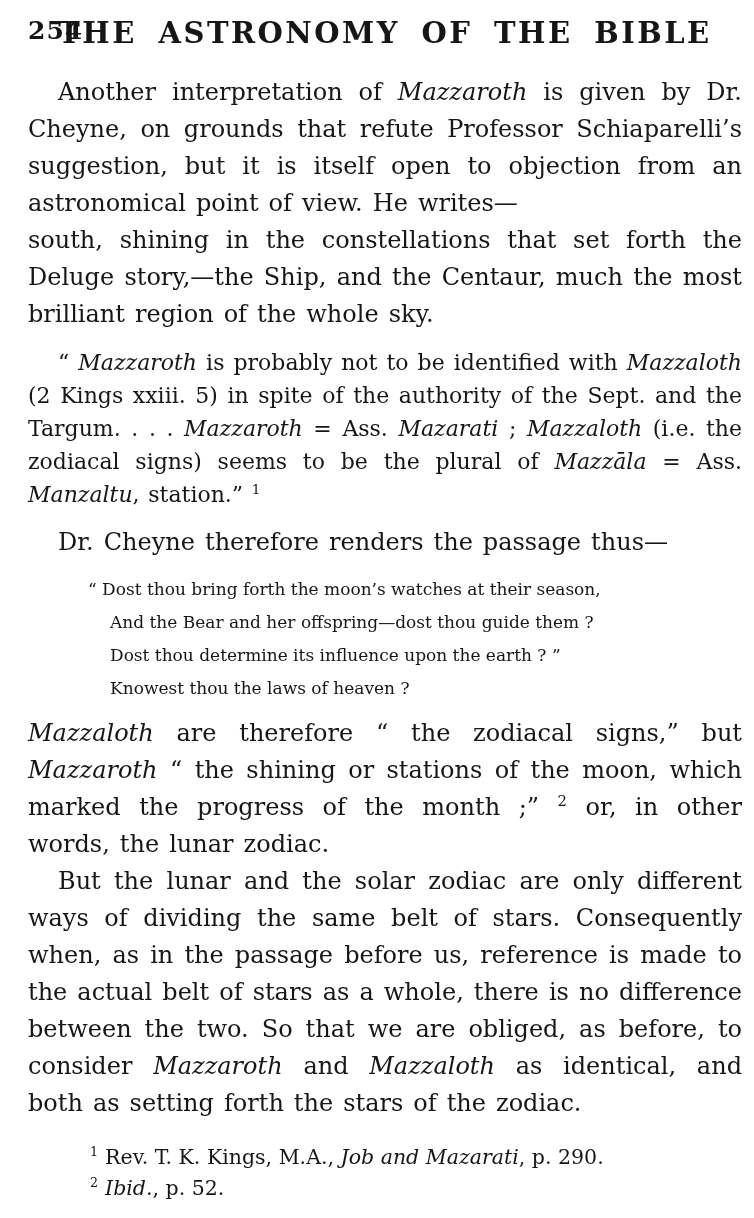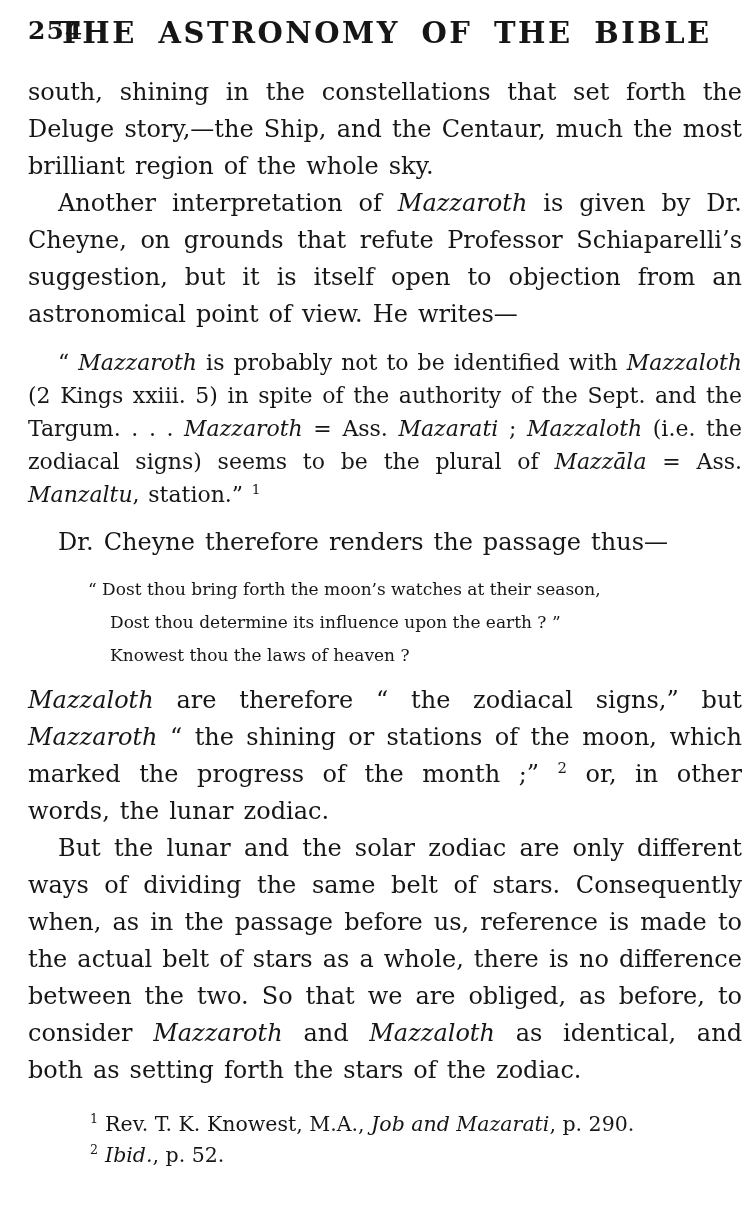--- a/index.html
+++ b/index.html
@@ -99,30 +99,31 @@
 </head>
 <body>
 
 <div class="page">
   <div class="page-header">
     <span class="page-number">254</span>
     <div class="page-title">THE ASTRONOMY OF THE BIBLE</div>
   </div>
 
   <div class="page-text" id="text-container">
+      <p class="body indent"><span>Another interpretation of </span><span class="it">Mazzaroth</span><span> is given by Dr. Cheyne, on grounds that refute Professor Schiaparelli’s suggestion, but it is itself open to objection from an astronomical point of view. He writes—</span></p>
       <p class="body"><span>south, shining in the constellations that set forth the Deluge story,—the Ship, and the Centaur, much the most brilliant region of the whole sky.</span></p>
-      <p class="body indent"><span>Another interpretation of </span><span class="it">Mazzaroth</span><span> is given by Dr. Cheyne, on grounds that refute Professor Schiaparelli’s suggestion, but it is itself open to objection from an astronomical point of view. He writes—</span></p>
       <p class="quote"><span>“ </span><span class="it">Mazzaroth</span><span> is probably not to be identified with </span><span class="it">Mazzaloth</span><span> (2 Kings xxiii. 5) in spite of the authority of the Sept. and the Targum. . . . </span><span class="it">Mazzaroth</span><span> = Ass. </span><span class="it">Mazarati</span><span> ; </span><span class="it">Mazzaloth</span><span> (i.e. the zodiacal signs) seems to be the plural of </span><span class="it">Mazzāla</span><span> = Ass. </span><span class="it">Manzaltu</span><span>, station.” </span><sup class="fn-ref">1</sup></p>
       <p class="body indent"><span>Dr. Cheyne therefore renders the passage thus—</span></p>
       <div class="verse">
         <div class="verse-line first"><span>“ Dost thou bring forth the moon’s watches at their season,</span></div>
+        <div class="verse-line"><span>And the Bear and her offspring—dost thou guide them ?</span></div>
         <div class="verse-line"><span>Dost thou determine its influence upon the earth ? ”</span></div>
         <div class="verse-line"><span>Knowest thou the laws of heaven ?</span></div>
       </div>
       <p class="body"><span class="it">Mazzaloth</span><span> are therefore “ the zodiacal signs,” but </span><span class="it">Mazzaroth</span><span> “ the shining or stations of the moon, which marked the progress of the month ;” </span><sup class="fn-ref">2</sup><span> or, in other words, the lunar zodiac.</span></p>
       <p class="body indent"><span>But the lunar and the solar zodiac are only different ways of dividing the same belt of stars. Consequently when, as in the passage before us, reference is made to the actual belt of stars as a whole, there is no difference between the two. So that we are obliged, as before, to consider </span><span class="it">Mazzaroth</span><span> and </span><span class="it">Mazzaloth</span><span> as identical, and both as setting forth the stars of the zodiac.</span></p>
     </div>
 
   <div class="footnotes" id="footnotes">
-      <div class="footnote"><sup class="fn-marker">1</sup><span>Rev. T. K. Knowest, M.A., </span><span class="it">Job and Mazarati</span><span>, p. 290.</span></div>
+      <div class="footnote"><sup class="fn-marker">1</sup><span>Rev. T. K. Kings, M.A., </span><span class="it">Job and Mazarati</span><span>, p. 290.</span></div>
       <div class="footnote"><sup class="fn-marker">2</sup><span class="it">Ibid.</span><span>, p. 52.</span></div>
     </div>
 </div>
 
 </body></html>

